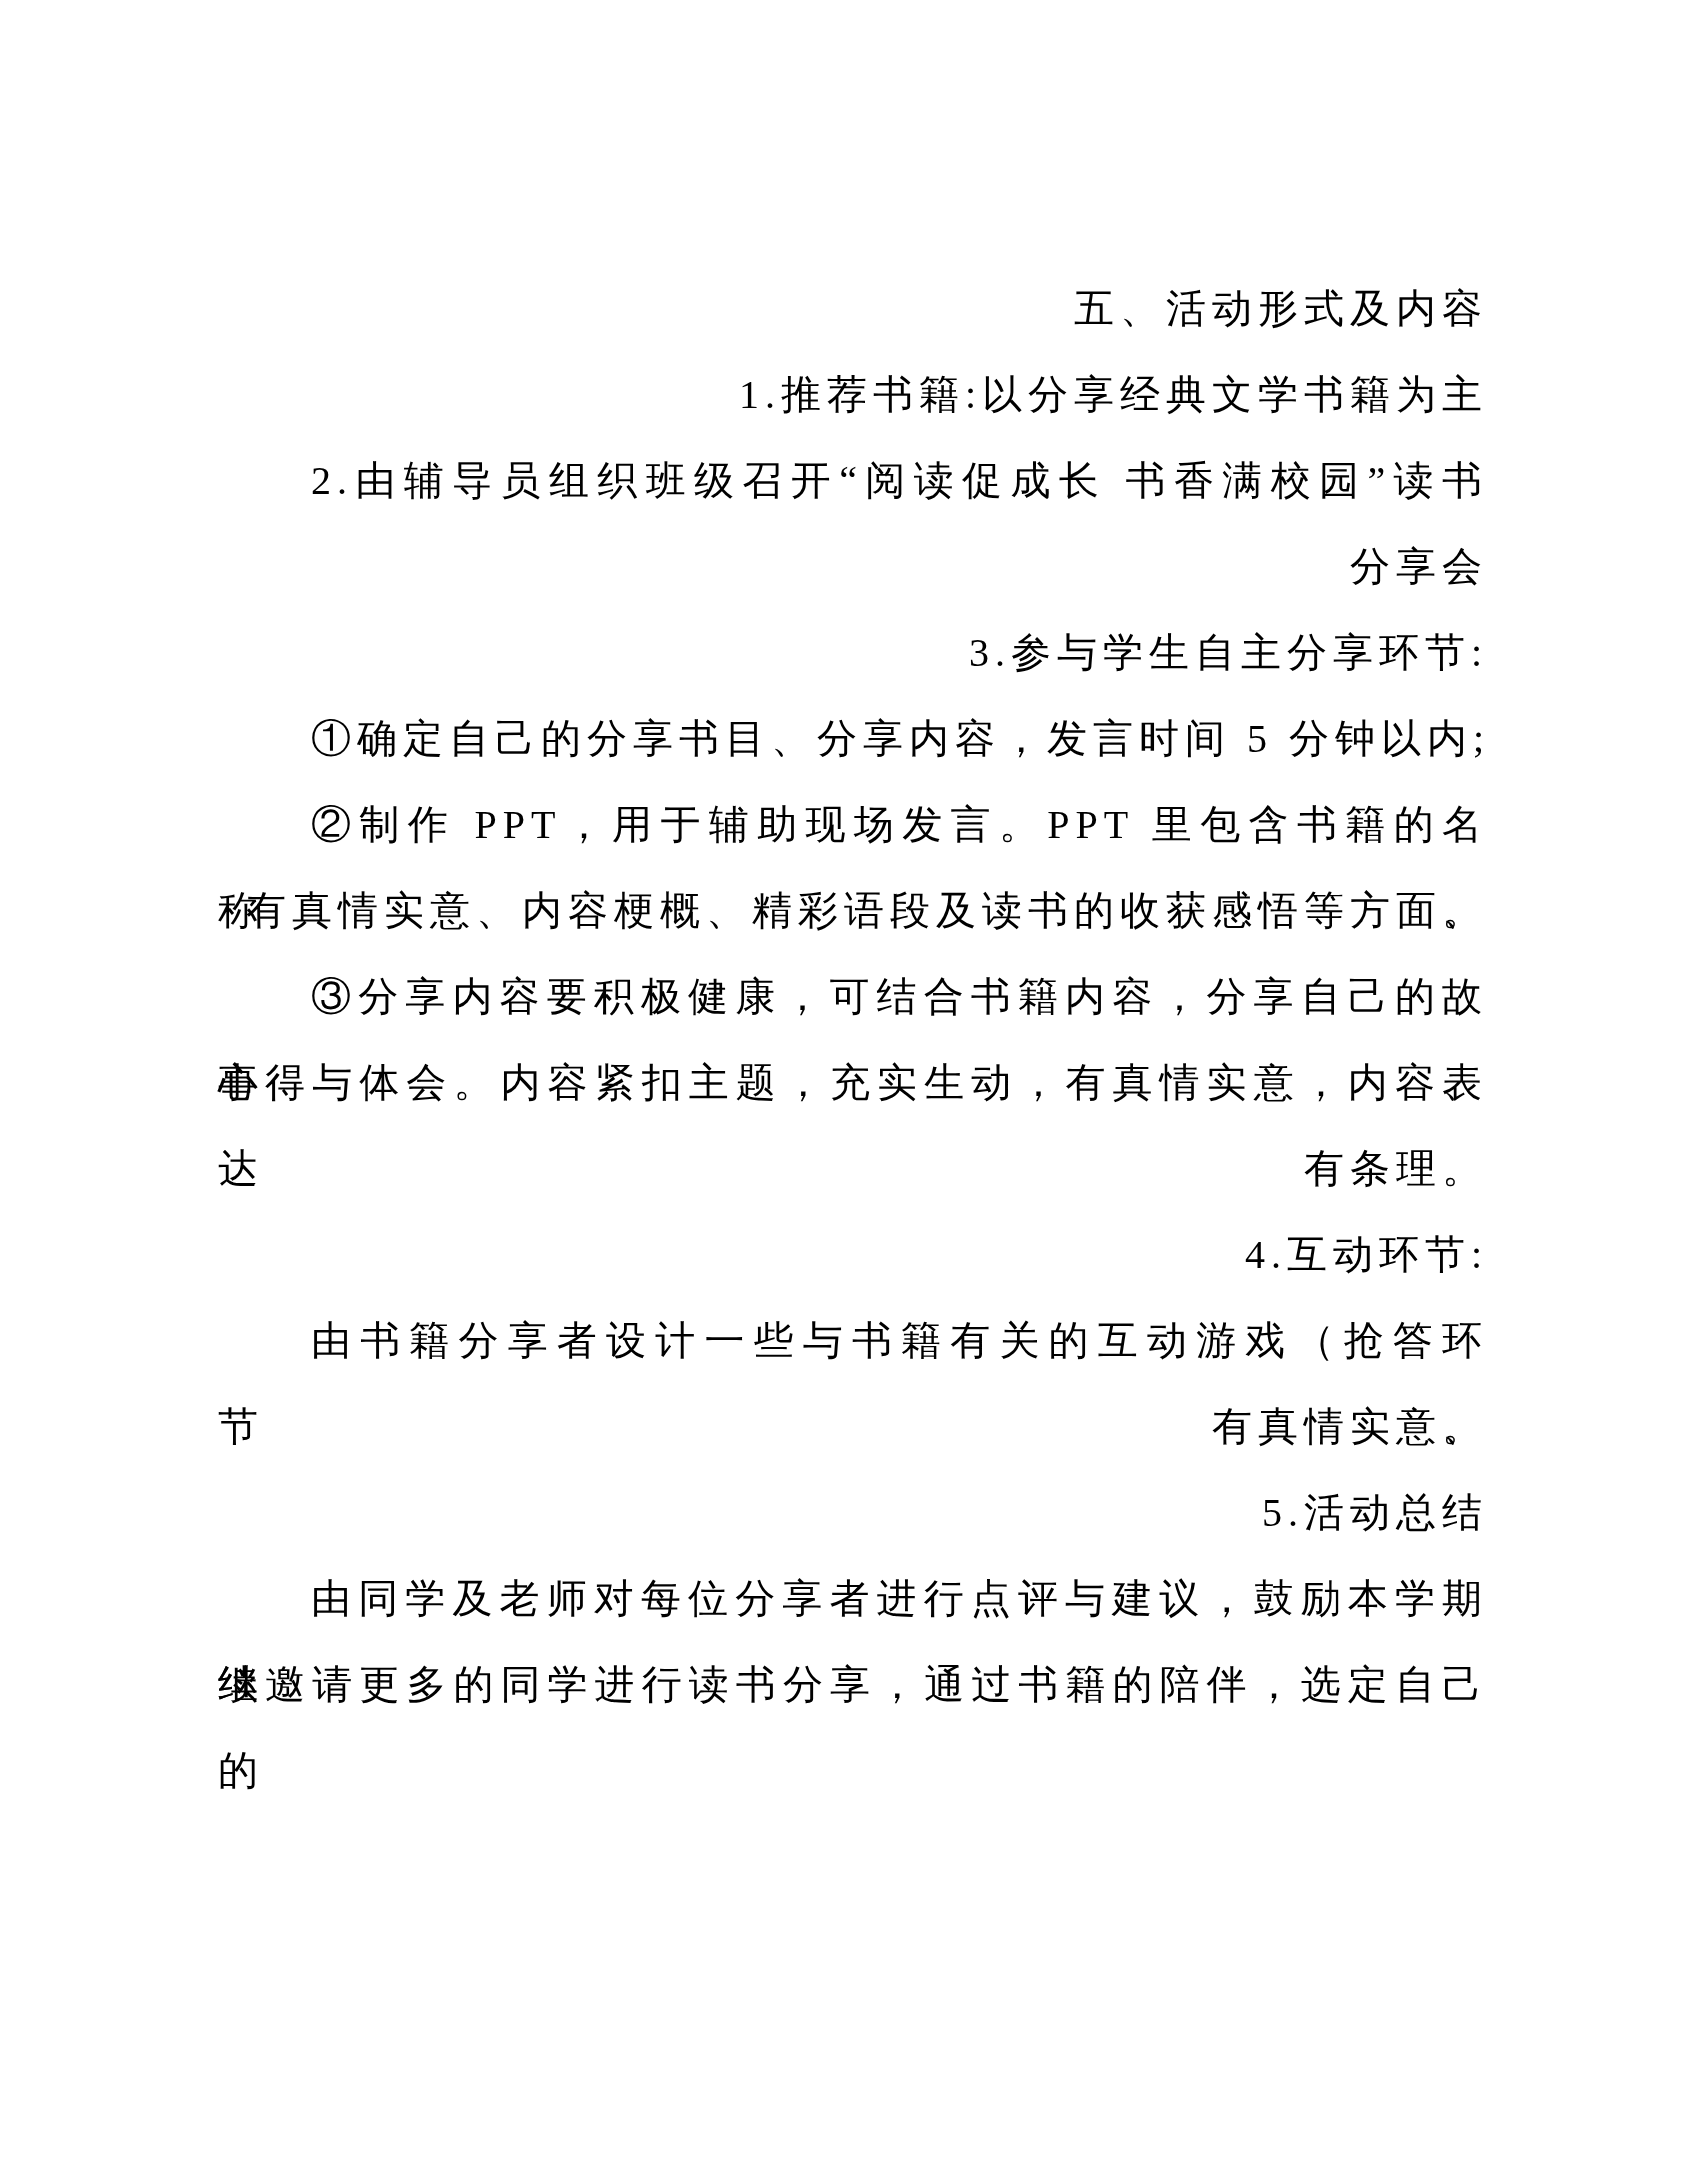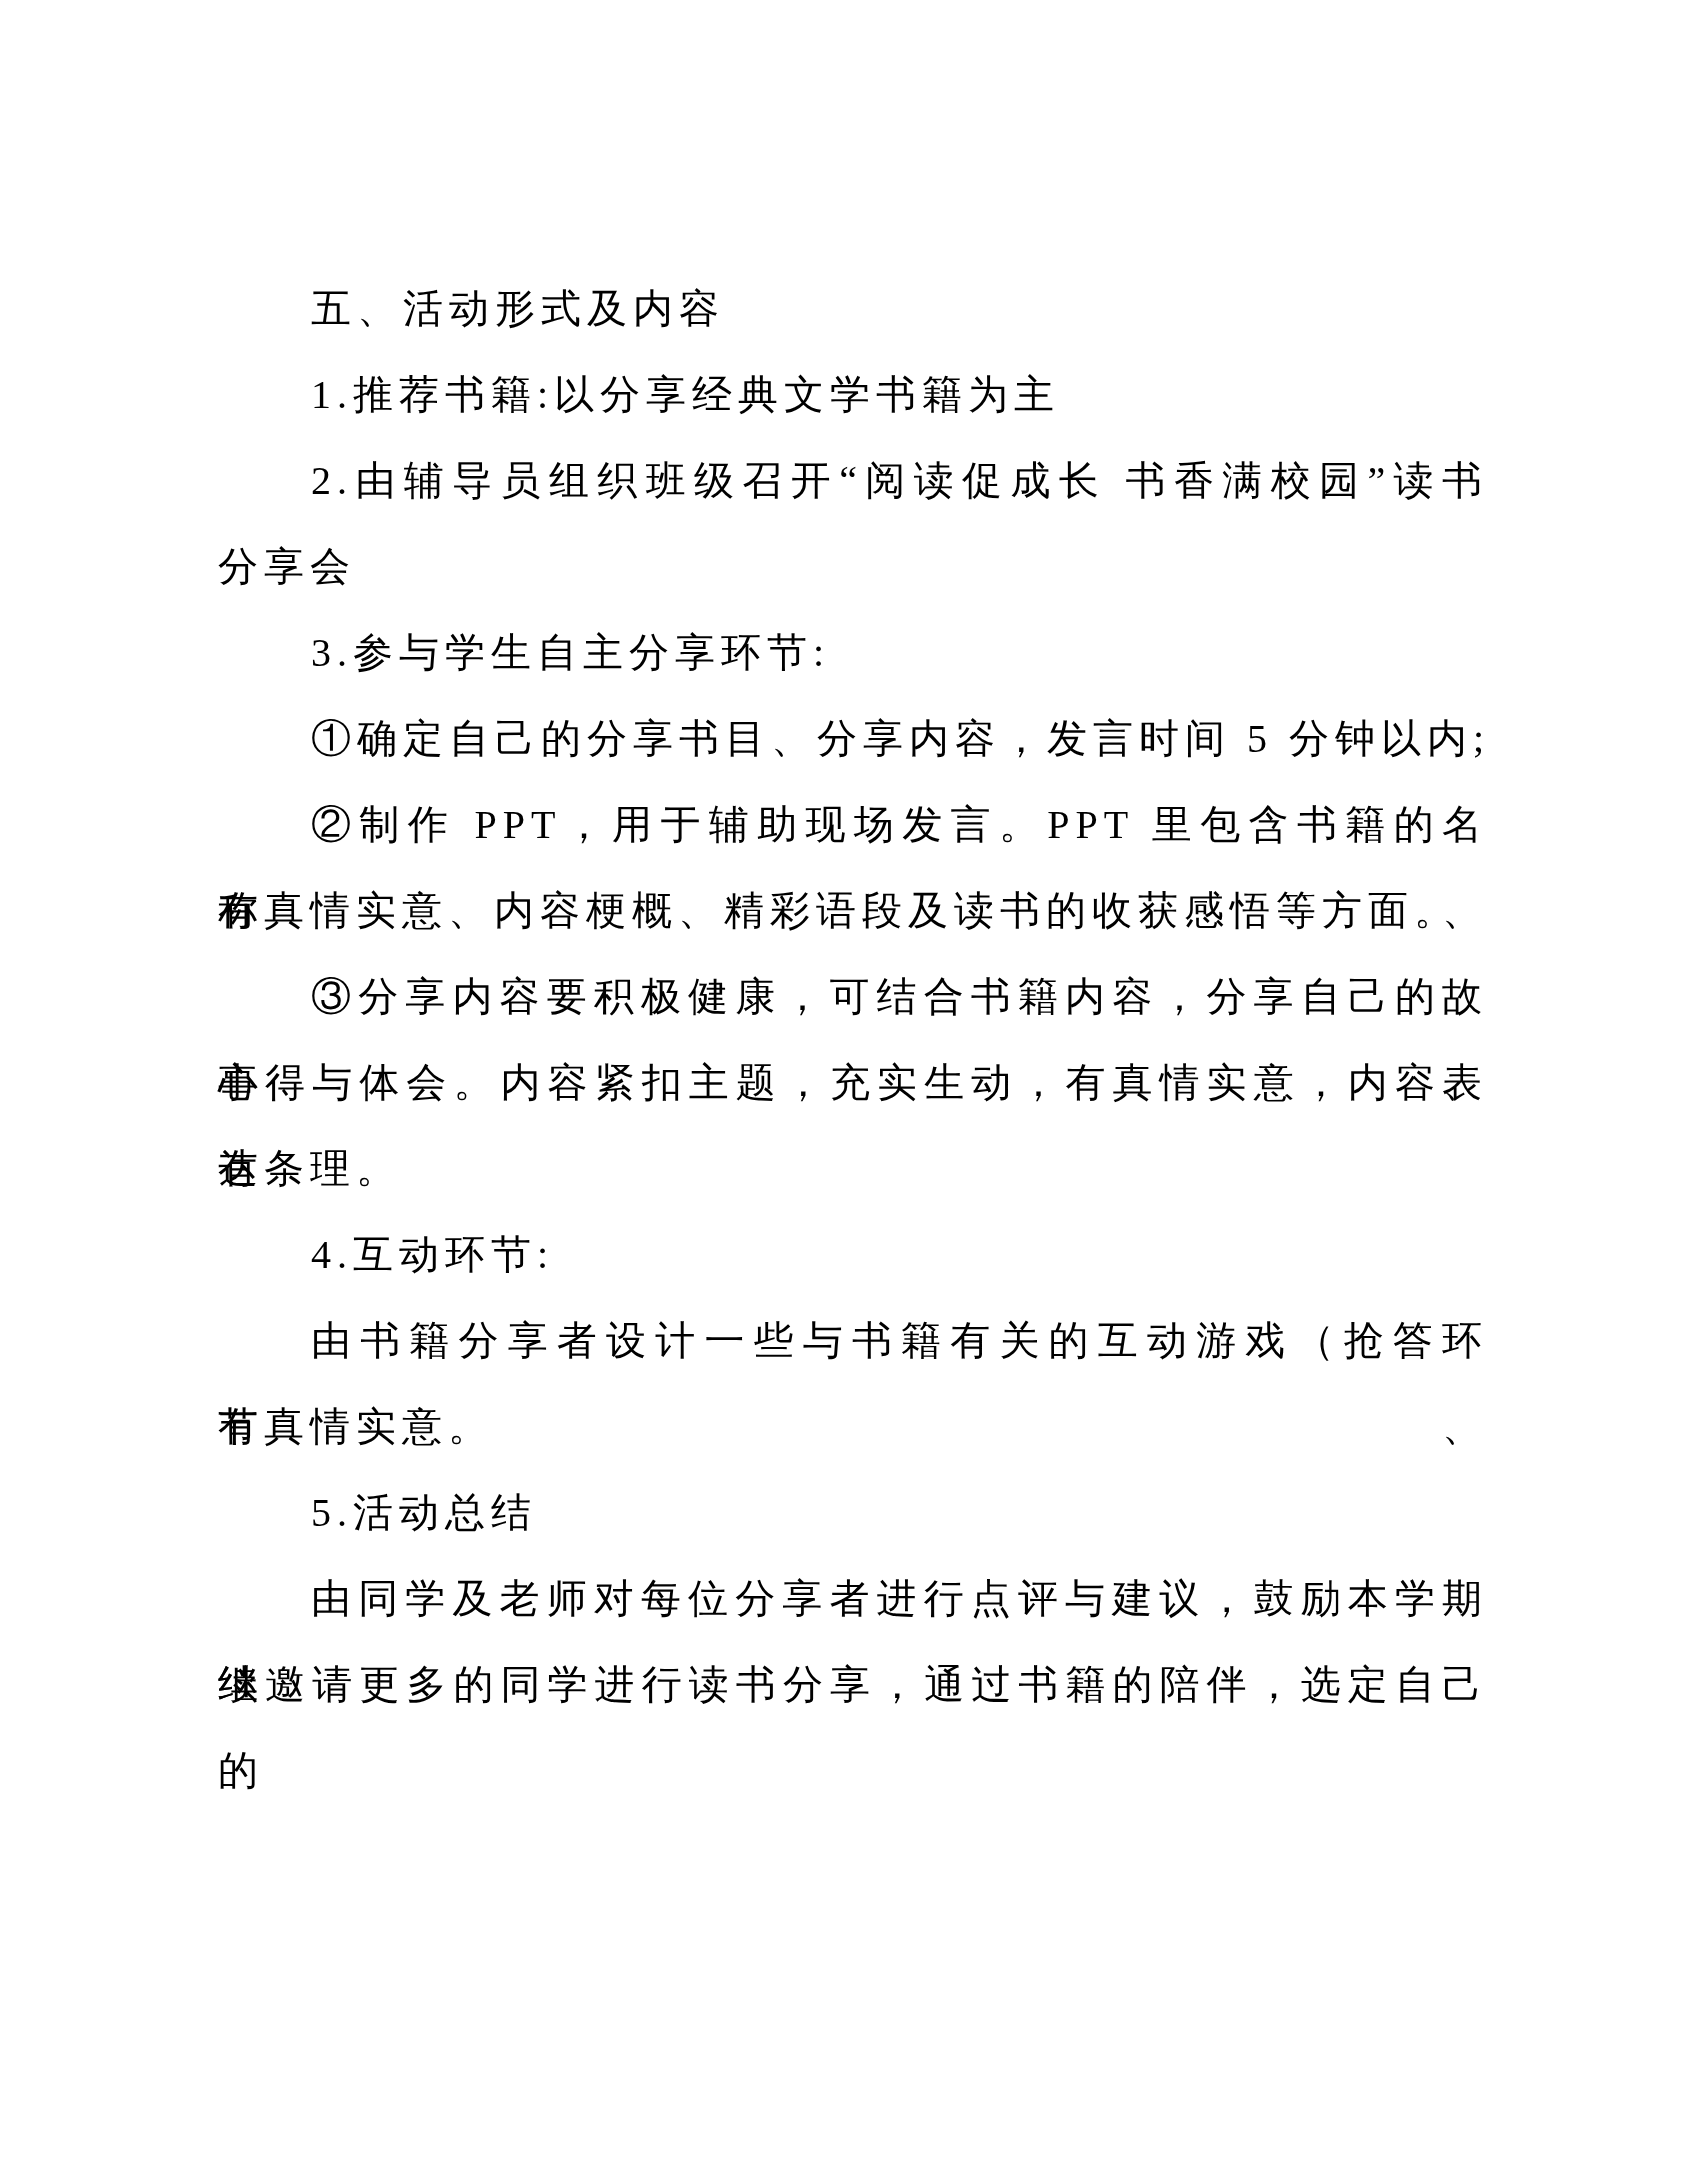--- a/index.html
+++ b/index.html
@@ -22,21 +22,21 @@
     left: 218px;
     top: 266px;
     width: 1270px;
   }
   .ln {
     height: 86px;
     line-height: 86px;
     font-size: 40px;
     letter-spacing: 6px;
     white-space: nowrap;
-    text-align: left;
+    text-align: right;
   }
   .ln.fill {
     white-space: normal;
     text-align: justify;
     text-align-last: justify;
   }
   .ln.indent {
     text-indent: 93px;
   }
 </style>

